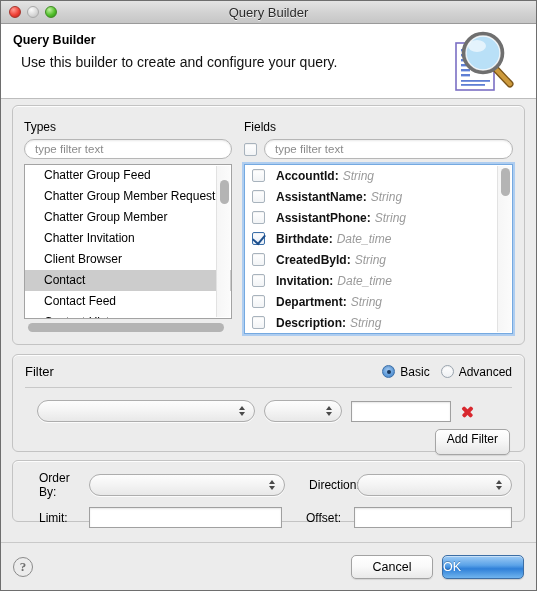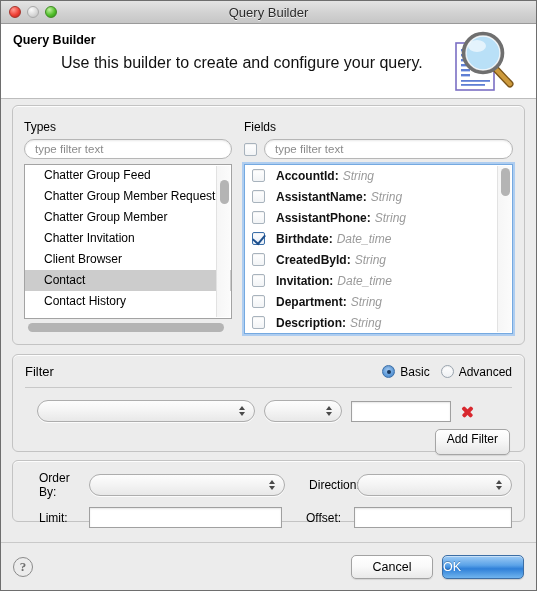--- a/index.html
+++ b/index.html
@@ -51,21 +51,21 @@
     text-shadow:0 1px 0 rgba(255,255,255,.7);
   }
 
   
   .header {
     flex:0 0 75px; background:#ffffff;
     border-bottom:1px solid #bdbdbd;
     position:relative; padding:9px 12px 0 12px;
   }
   .header-title { font-size:12.5px; font-weight:bold; color:#000; }
-  .header-sub { font-size:16px; color:#111; margin-top:7px; padding-left:8px;margin-left:40px; }
+  .header-sub { font-size:14px; color:#111; margin-top:7px; padding-left:8px; }
 
   
   .header-icon { position:absolute; right:14px; top:3px; width:72px; height:70px; }
 
   
   .body { flex:1 1 auto; position:relative; padding:6px 11px 0 11px; }
 
   
   .group {
     position:relative;
@@ -320,20 +320,21 @@
           <input class="search-field" type="text" placeholder="type filter text" style="">
         </div>
         <div class="listbox">
           <div class="list-inner" id="types-list">
               <div class="list-item">Chatter Group Feed</div>
               <div class="list-item">Chatter Group Member Request</div>
               <div class="list-item">Chatter Group Member</div>
               <div class="list-item">Chatter Invitation</div>
               <div class="list-item">Client Browser</div>
               <div class="list-item selected">Contact</div>
+              <div class="list-item">Contact Feed</div>
               <div class="list-item">Contact History</div>
             </div>
           <div class="vscroll">
             <div class="vthumb" id="types-vthumb" style="top: 9%; height: 16%;"></div>
           </div>
         </div>
         <div class="hscroll-track">
           <div class="hthumb" id="types-hthumb" style="left: 2%; width: 94%;"></div>
         </div>
       </div>

